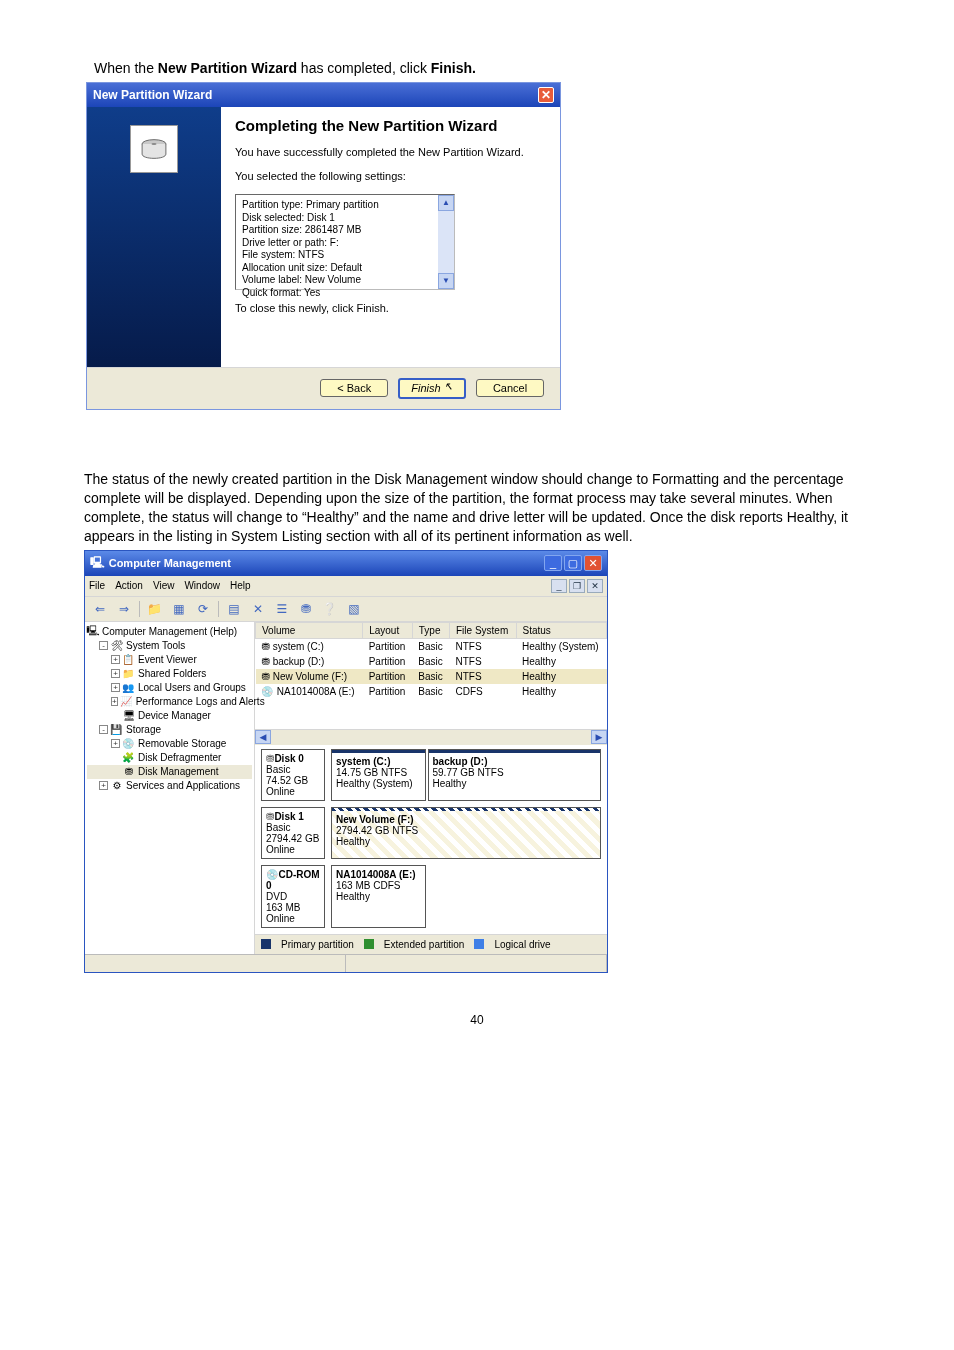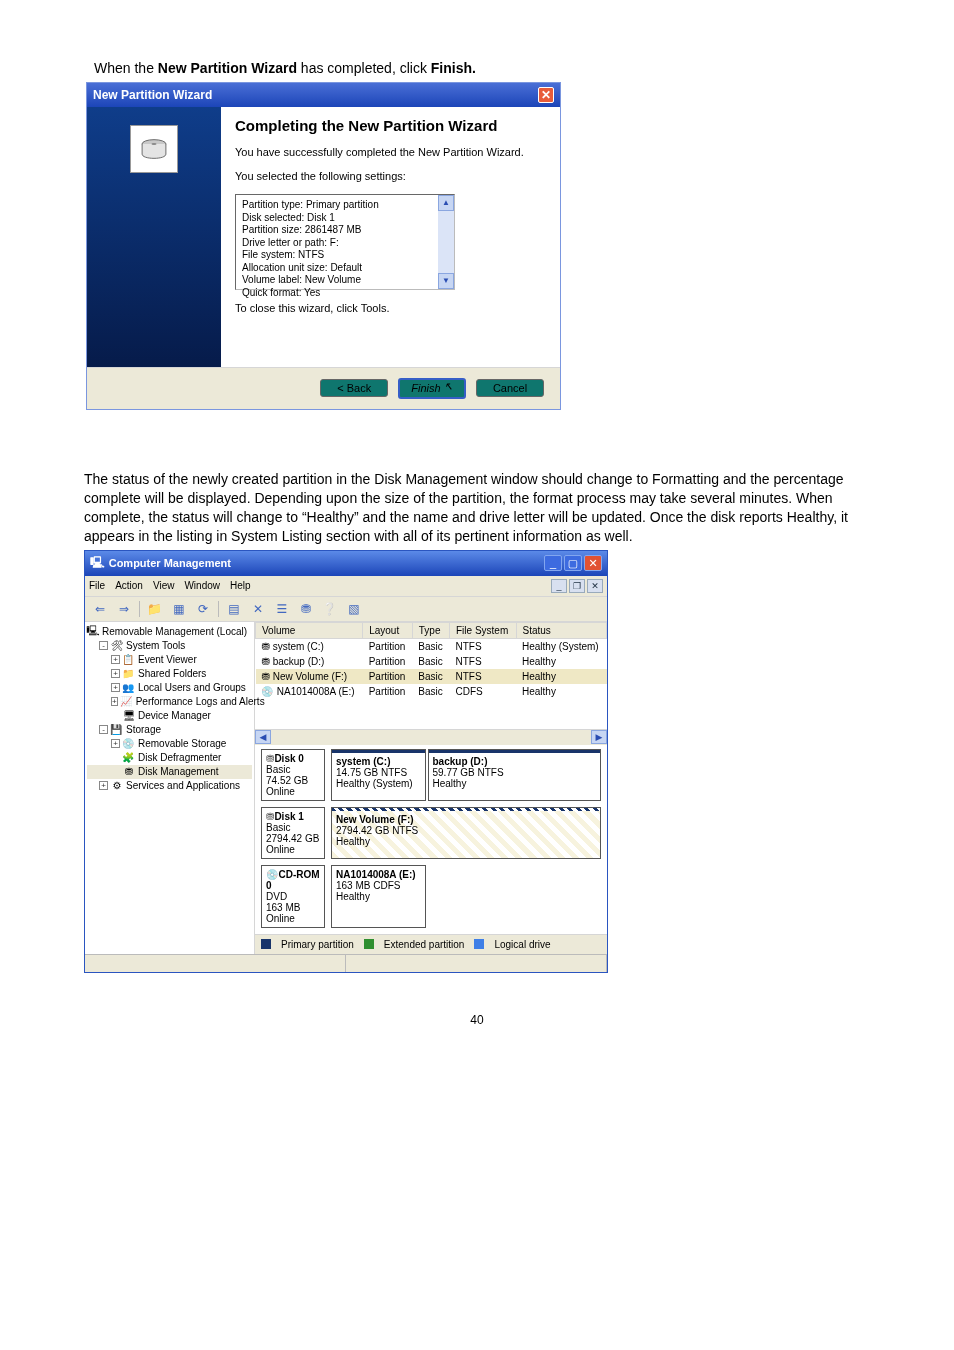--- a/index.html
+++ b/index.html
@@ -20,21 +20,21 @@
   .wiz-side { width: 134px; height: 260px; background: linear-gradient(#0f3d8a, #061b4a); display: flex; align-items: flex-start; justify-content: center; padding-top: 18px; }
   .wiz-side .disk-glyph { width: 48px; height: 48px; background: #fff; border: 1px solid #999; display: flex; align-items: center; justify-content: center; }
   .wiz-side .disk-glyph svg { width: 34px; height: 34px; }
   .wiz-main { flex: 1; padding: 10px 14px; background: #fff; }
   .wiz-heading { font-size: 15px; font-weight: bold; margin-bottom: 12px; }
   .wiz-text { font-size: 11px; margin-bottom: 12px; }
   .wiz-settings { border: 1px inset #bbb; height: 96px; width: 220px; padding: 4px 6px; font-size: 10px; line-height: 1.25; position: relative; }
   .wiz-scroll { position: absolute; right: 0; top: 0; bottom: 0; width: 16px; background: #dbe4f7; display: flex; flex-direction: column; justify-content: space-between; align-items: center; }
   .wiz-arrow { width: 16px; height: 16px; background: #c7d6f3; border: 1px solid #8aa6e0; display: flex; align-items: center; justify-content: center; font-size: 8px; color: #2a4db2; }
   .wiz-foot { background: #ece9d8; text-align: right; padding: 10px 16px; border-top: 1px solid #d6d6d6; }
-  .wiz-btn { display: inline-block; min-width: 68px; font-size: 11px; padding: 2px 10px; margin-left: 6px; background: #0f766e; border: 1px solid #666; border-radius: 3px; text-align: center; }
+  .wiz-btn { display: inline-block; min-width: 68px; font-size: 11px; padding: 2px 10px; margin-left: 6px; background: #fef9c3; border: 1px solid #666; border-radius: 3px; text-align: center; }
   .wiz-btn.primary { border: 2px solid #365ec7; font-style: italic; }
   .wiz-arrow-callout { display:inline-block; transform: translateY(-2px); color:#000; }
 
   .bodycopy { margin-top: 60px; margin-bottom: 4px; line-height: 1.35; }
 
   
   .cm { width: 524px; margin-top: 4px; border: 1px solid #2a55c0; font-family: Tahoma, sans-serif; font-size: 10px; color: #000; }
   .cm-titlebar { background: linear-gradient(#5b8ae8, #1c45b8); color: #fff; padding: 3px 5px; display: flex; justify-content: space-between; align-items: center; }
   .cm-titlebar .t-left { display: flex; align-items: center; gap: 4px; font-weight: bold; font-size: 11px; }
   .cm-tbtns { display: flex; gap: 2px; }
@@ -121,21 +121,21 @@
           <div>Drive letter or path: F:</div>
           <div>File system: NTFS</div>
           <div>Allocation unit size: Default</div>
           <div>Volume label: New Volume</div>
           <div>Quick format: Yes</div>
           <div class="wiz-scroll">
             <div class="wiz-arrow">▲</div>
             <div class="wiz-arrow">▼</div>
           </div>
         </div>
-        <div class="wiz-text" style="margin-top:12px">To close this wizard, click Tools.</div>
+        <div class="wiz-text" style="margin-top:12px">To close this newly, click Finish.</div>
       </div>
     </div>
     <div class="wiz-foot">
       <span class="wiz-btn">&lt; Back</span>
       <span class="wiz-btn primary"><span>Finish</span> <span class="wiz-arrow-callout">↖</span></span>
       <span class="wiz-btn">Cancel</span>
     </div>
   </div>
 
   <div class="bodycopy">The status of the newly created partition in the Disk Management window should change to Formatting and the percentage complete will be displayed. Depending upon the size of the partition, the format process may take several minutes. When complete, the status will change to “Healthy”  and the name and drive letter will be updated. Once the disk reports Healthy, it appears in the listing in System Listing section with all of its pertinent information as well.</div>
@@ -178,21 +178,21 @@
       <span class="cm-tool">✕</span>
       <span class="cm-tool">☰</span>
       <span class="cm-tool">⛃</span>
       <span class="cm-tool">❔</span>
       <span class="cm-tool">▧</span>
     </div>
     <div class="cm-split">
       <div class="cm-tree">
         <div class="tree-row">
             <span class="tree-icon">🖳</span>
-            <span>Removable Management (Local)</span>
+            <span>Computer Management (Help)</span>
           </div>
         <div class="tree-row tree-indent1">
             <span class="exp">-</span>
             <span class="tree-icon">🛠</span>
             <span>System Tools</span>
           </div>
         <div class="tree-row tree-indent2">
             <span class="exp">+</span>
             <span class="tree-icon">📋</span>
             <span>Event Viewer</span>

